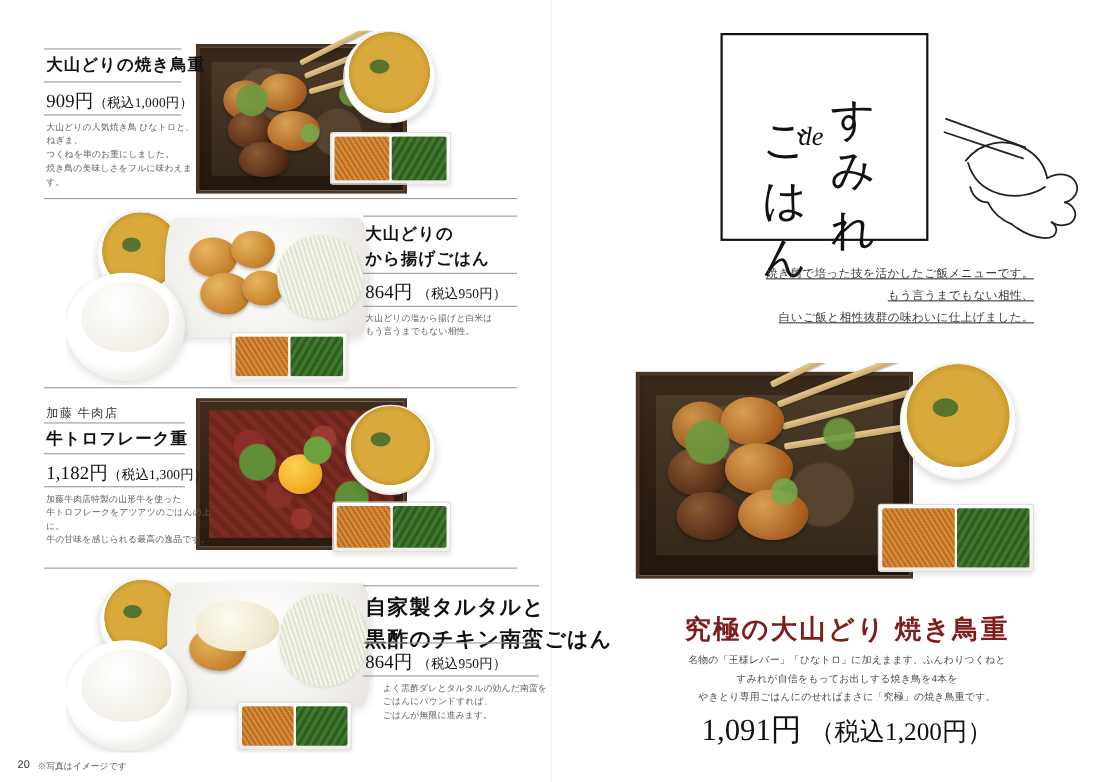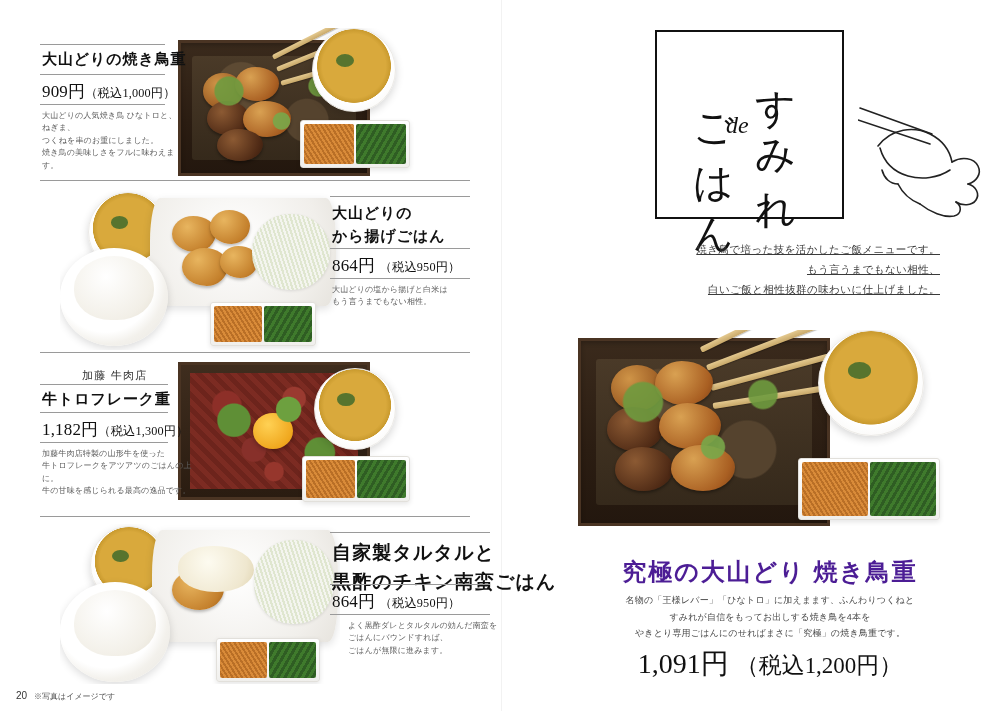--- a/index.html
+++ b/index.html
@@ -52,21 +52,20 @@
   .desc {
     font-family: "Liberation Sans", sans-serif;
     color: #5d5d5d;
     line-height: 1.55;
     letter-spacing: 0.02em;
   }
   .shoplabel {
     font-family: "Liberation Serif", serif;
     color: #333;
     letter-spacing: 0.12em;
-    margin-left: 40px;
   }
 
   
   .photo {
     position: absolute;
     overflow: hidden;
   }
   .bento-box {
     position: absolute;
     background:
@@ -261,21 +260,21 @@
     line-height: 1.9;
     letter-spacing: 0.04em;
     text-decoration: underline;
   }
   .hero-title {
     position: absolute;
     text-align: center;
     font-family: "Liberation Serif", serif;
     font-weight: 700;
     letter-spacing: 0.08em;
-    color: #4c1d95;
+    color: #7f1d1d;
   }
   .hero-desc {
     position: absolute;
     text-align: center;
     font-family: "Liberation Sans", sans-serif;
     color: #4a4a4a;
     line-height: 1.85;
     letter-spacing: 0.02em;
   }
   .hero-price {

